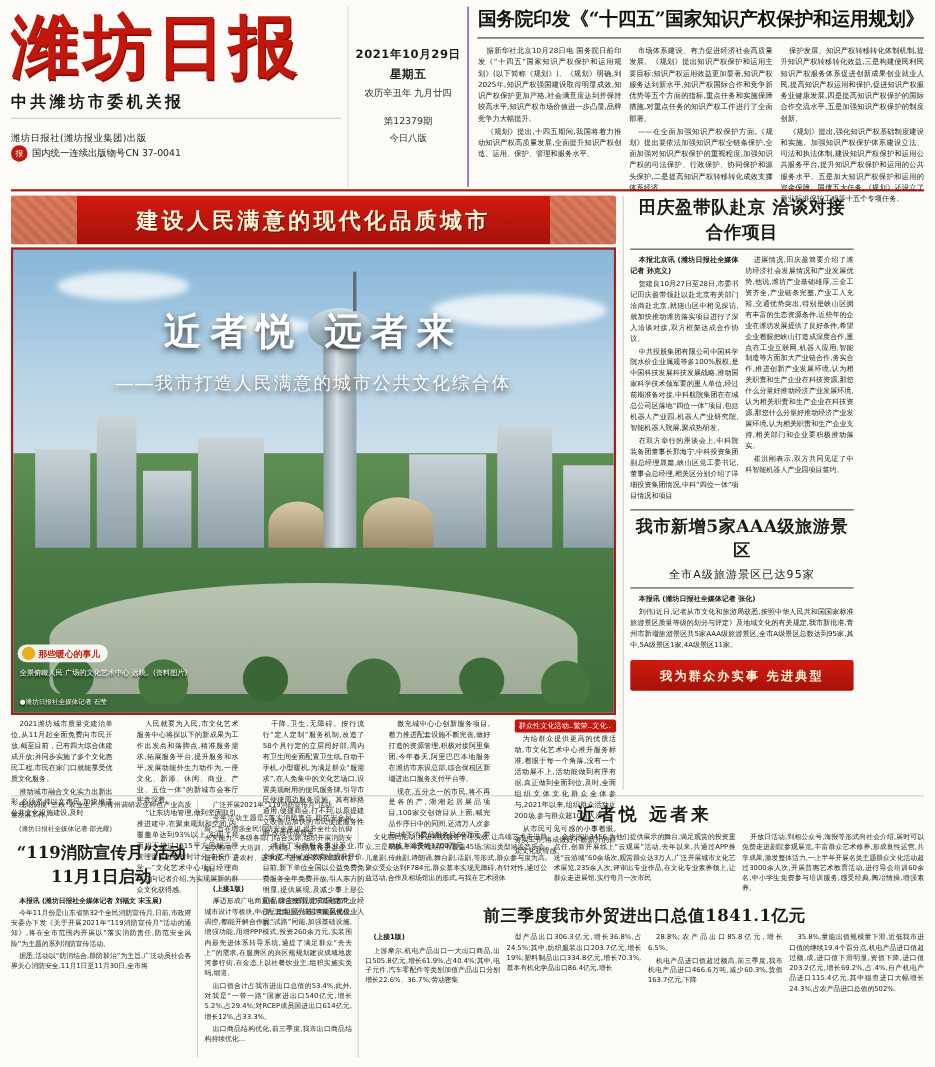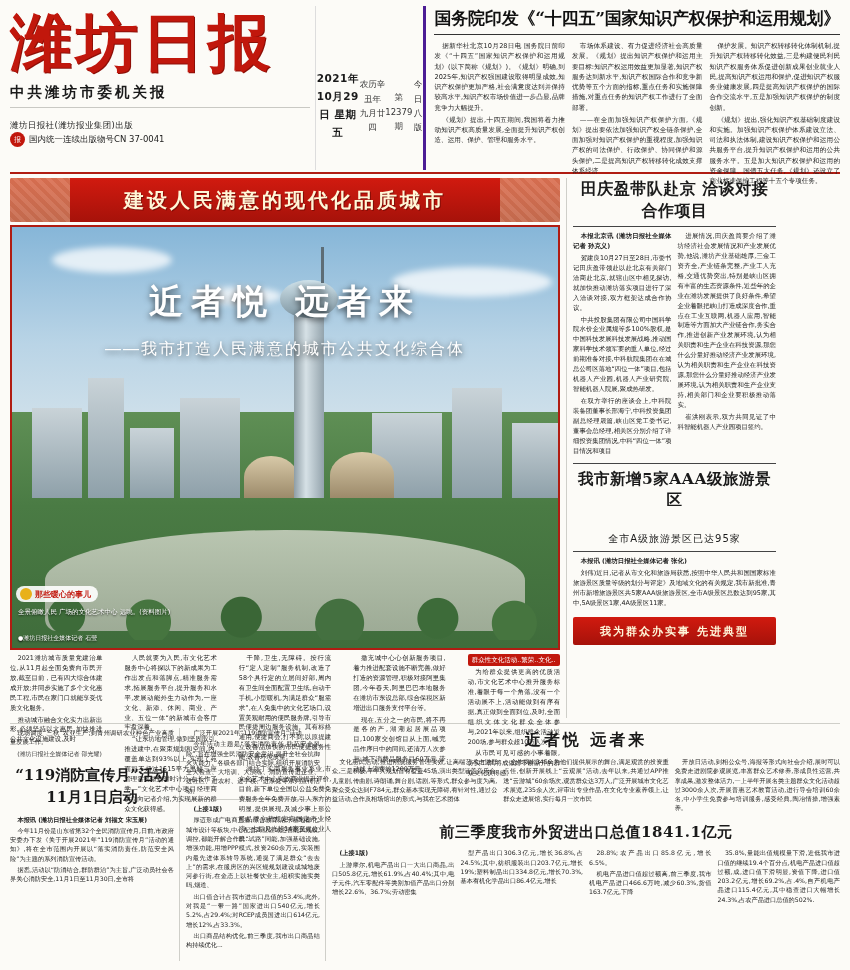--- a/index.html
+++ b/index.html
@@ -64,25 +64,25 @@
     font-size: 8.5px; color: #222;
   }
   .mh-badge .seal {
     width: 15px; height: 15px; border-radius: 50%;
     background: #c1170c; color: #fff;
     font-size: 7px; display: flex; align-items: center; justify-content: center;
   }
 
   .mh-mid {
     width: 146px;
-    display: flex; flex-direction: row;
+    display: flex; flex-direction: column;
     align-items: center; justify-content: flex-start;
     padding-top: 36px;
     border-left: 1px solid #ddd;
-    border-right: 3px solid #4c1d95;
+    border-right: 1px solid #4c1d95;
     text-align: center;
     line-height: 1.7;
   }
   .mh-date { font-size: 10.5px; font-weight: 600; letter-spacing: 0.5px; }
   .mh-lunar { font-size: 8.5px; color: #333; }
   .mh-issue { font-size: 8.5px; color: #333; margin-top: 12px; }
 
   .mh-right {
     flex: 1;
     padding-left: 8px;
@@ -230,21 +230,21 @@
     letter-spacing: .5px;
   }
   .rr-rule { height: 1px; background: #444; margin: 5px 0; }
   .rr-cols { display: flex; gap: 6px; font-size: 6.4px; line-height: 1.55; text-align: justify; }
   .rr-cols .c { flex: 1; }
   .rr-cols .c p { margin: 0 0 2px 0; text-indent: 1.2em; }
   .rr-title2 {
     font-family: "DejaVu Serif", "Liberation Serif", serif;
     font-size: 15.5px; font-weight: 700; text-align: center; letter-spacing: .5px;
   }
-  .rr-sub2 { font-size: 10px; text-align: center; margin-top: 21px; letter-spacing: 1px;}
+  .rr-sub2 { font-size: 10px; text-align: center; margin-top: 4px; letter-spacing: 1px;}
   .rr-promo {
     margin-top: 6px; height: 28px;
     background: linear-gradient(180deg,#d11a0f,#a6120a);
     border-radius: 2px;
     display: flex; align-items: center; justify-content: center;
     color: #fff6d9; font-size: 11px; font-weight: 700; letter-spacing: 2px;
     font-family: "DejaVu Serif", "Liberation Serif", serif;
   }
 
   

